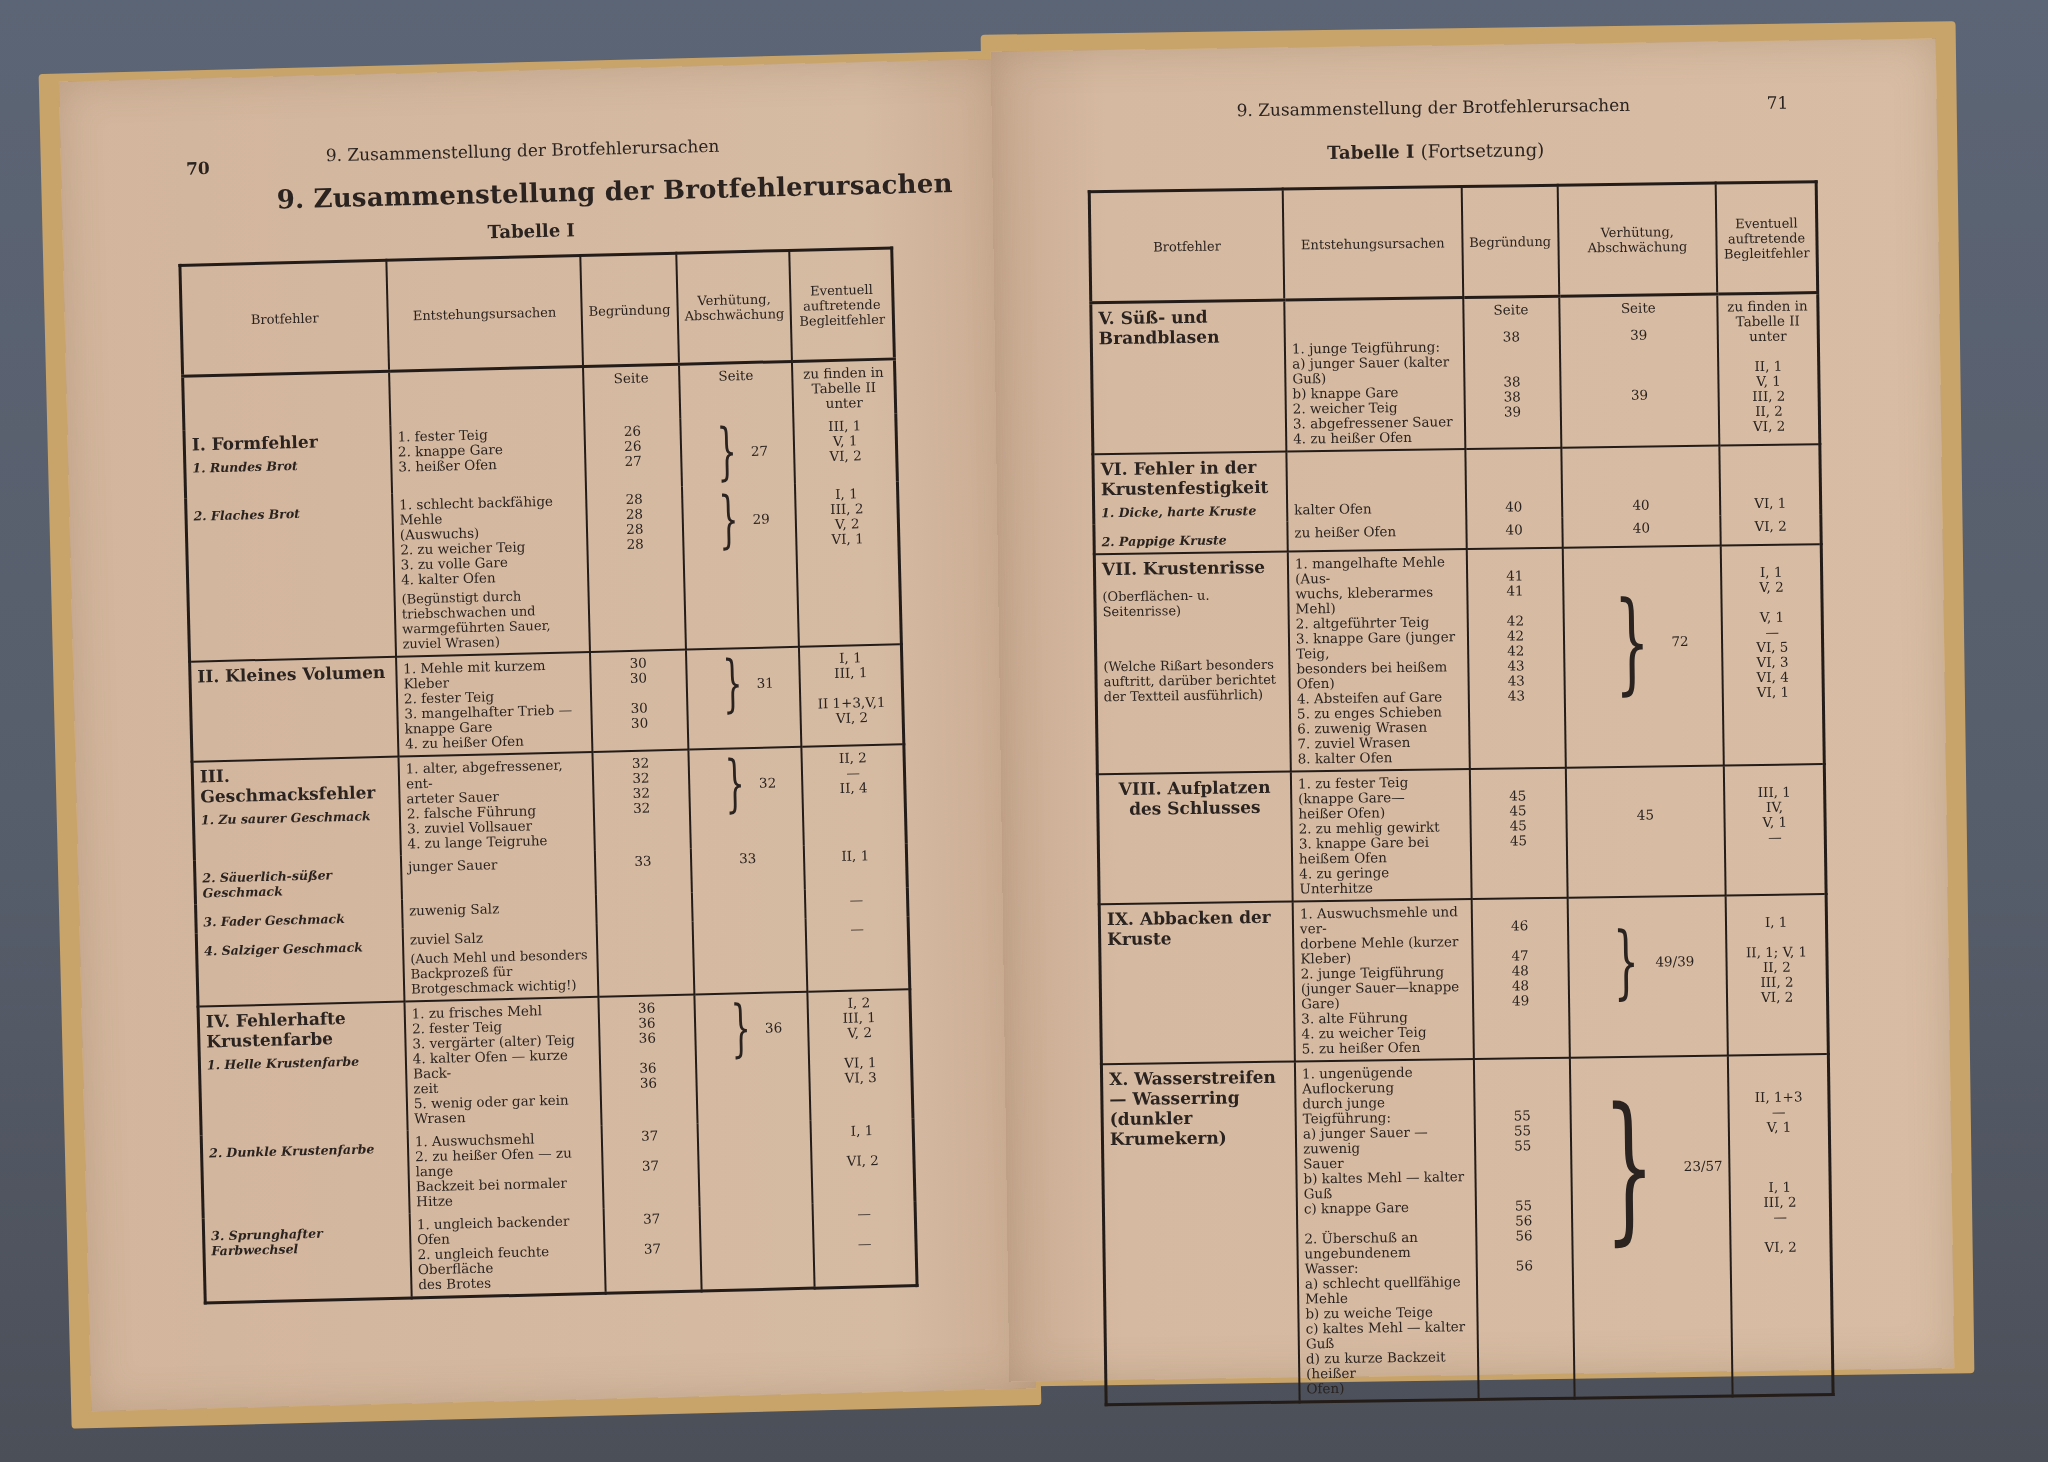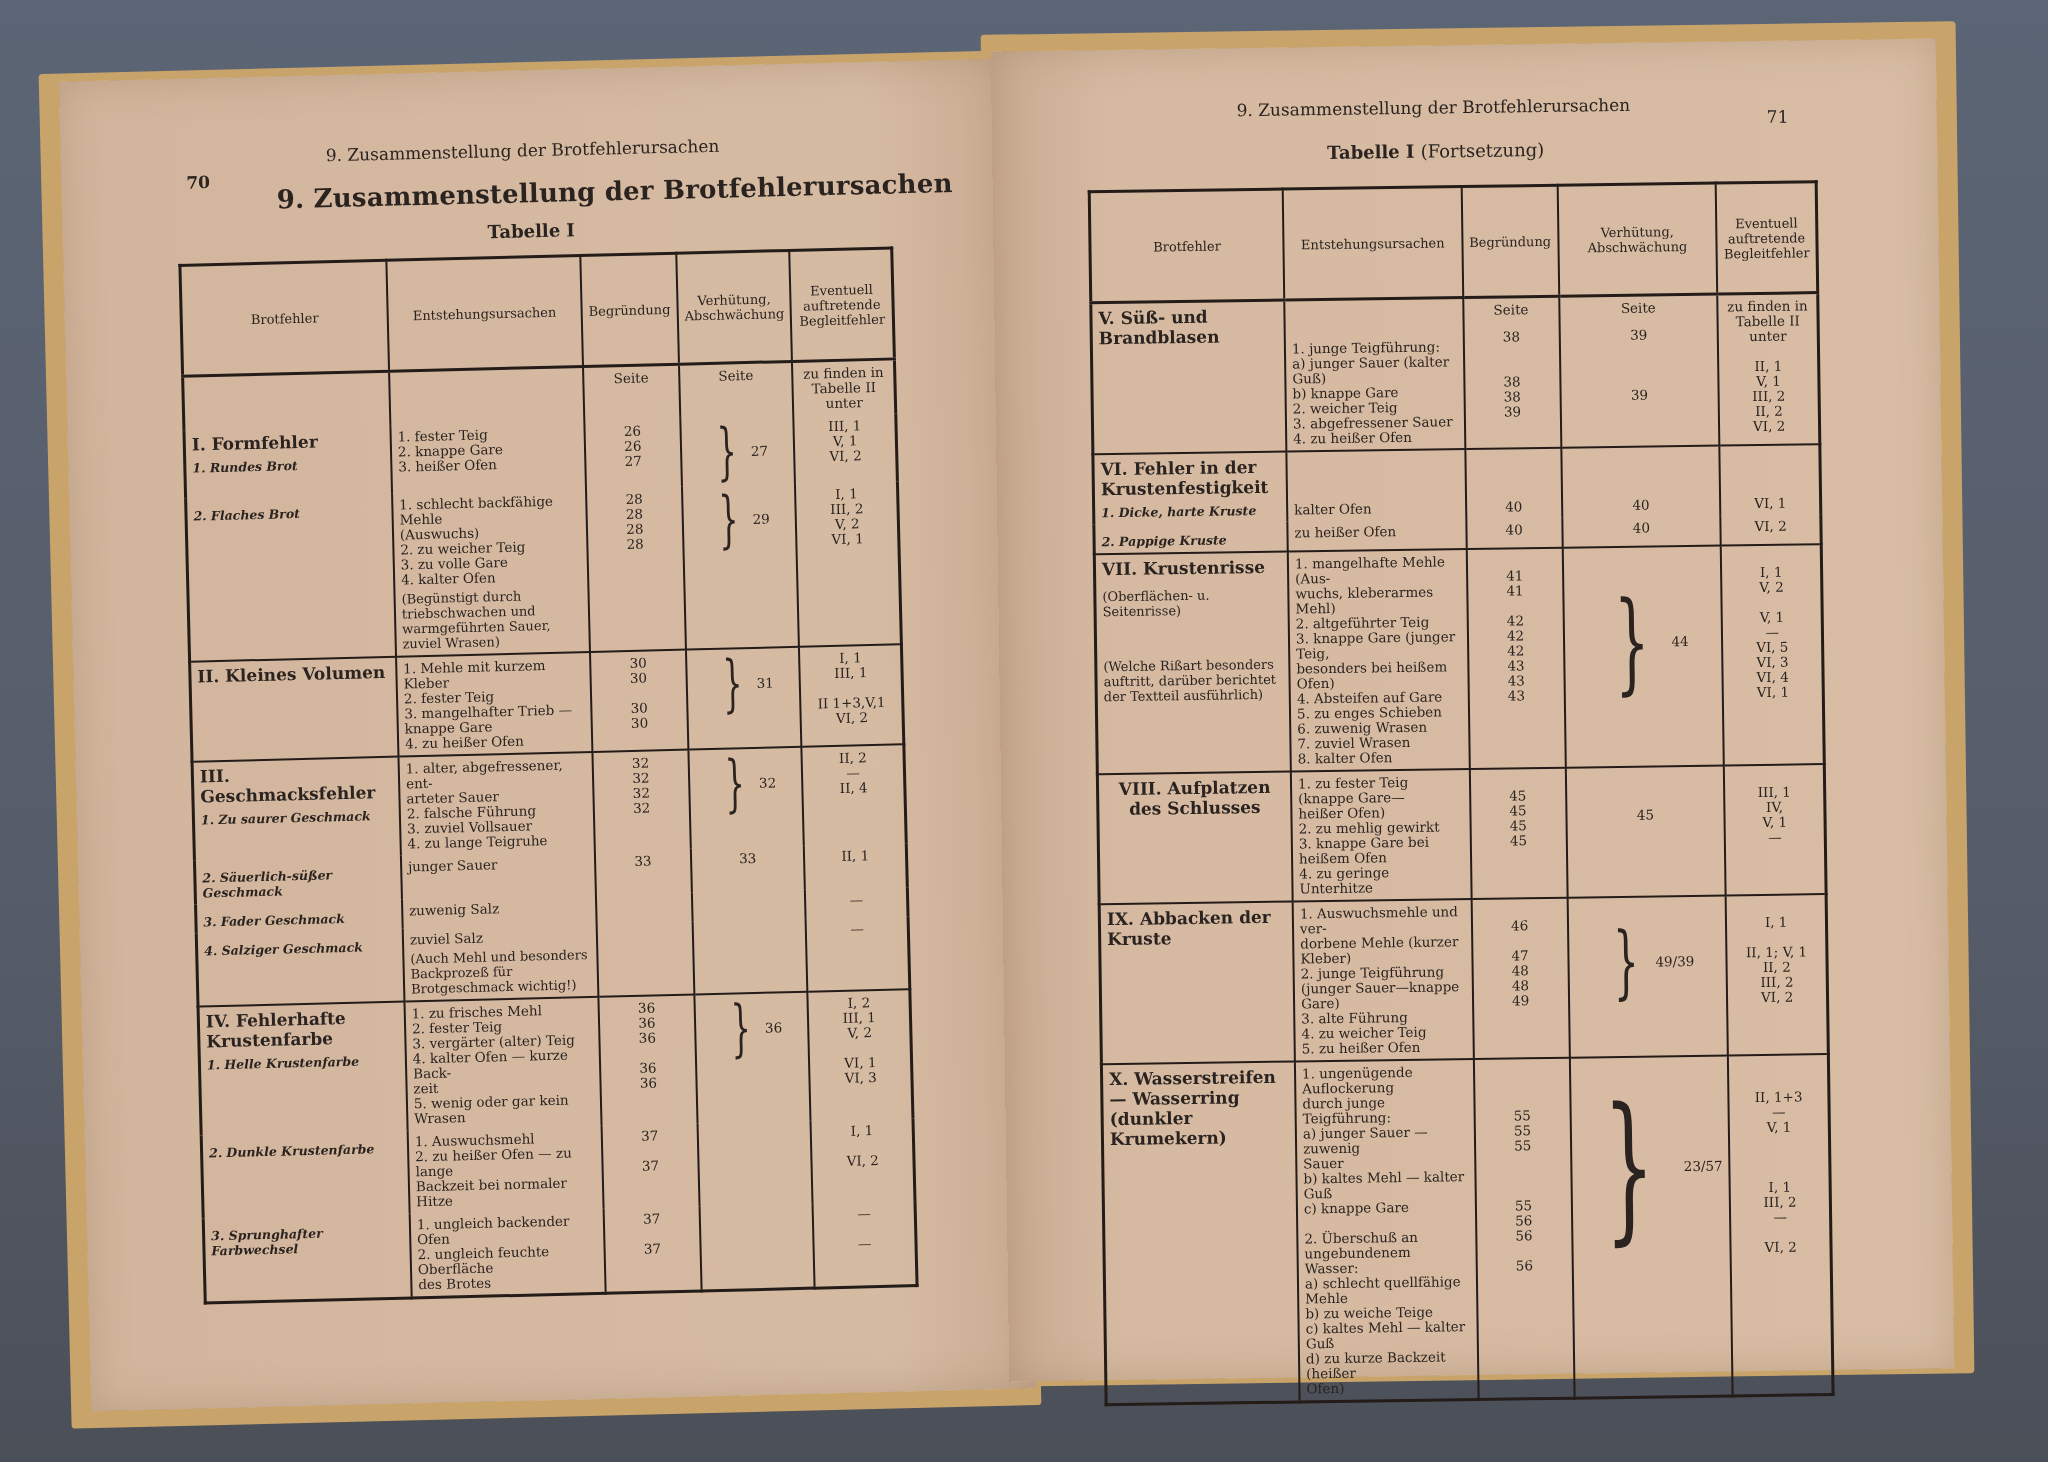--- a/index.html
+++ b/index.html
@@ -18,21 +18,21 @@
   }
   .page.left { left:75px; top:70px; width:945px; height:1330px;
     transform: rotate(-1.4deg); transform-origin: 50% 50%;
     background: linear-gradient(90deg, #d2b59c 0%, #d6bba3 85%, #c9ab91 100%);
   }
   .page.right { left:1000px; top:45px; width:945px; height:1330px;
     transform: rotate(-0.8deg); transform-origin: 50% 50%;
     background: linear-gradient(90deg, #c9ab92 0%, #d5b9a0 12%, #d8bda4 100%);
   }
   .running-head { position:absolute; font-size:17px; }
-  .page-num { position:absolute; font-size:17px; font-weight:bold;margin-top:14px; }
+  .page-num { position:absolute; font-size:17px; font-weight:bold; }
   .title { position:absolute; font-size:26px; font-weight:bold; letter-spacing:0.2px; }
   .subtitle { position:absolute; font-size:18px; font-weight:bold; }
   .subtitle .normal { font-weight:normal; }
 
   table.bt {
     position:absolute; border-collapse:collapse;
     border:3px solid #231c19;
     font-size:13.5px; line-height:15px;
   }
   table.bt th, table.bt td {
@@ -380,21 +380,21 @@
 
 42
 42
 42
 43
 43
 43</td>
         <td>
             <div class="brace" style="margin-top:40px;">
               <span class="b" style="font-size:110px;line-height:100px;">}</span>
-              <span>44</span>
+              <span>72</span>
             </div>
           </td>
         <td class="ref">
 I, 1
 V, 2
 
 V, 1
 —
 VI, 5
 VI, 3

